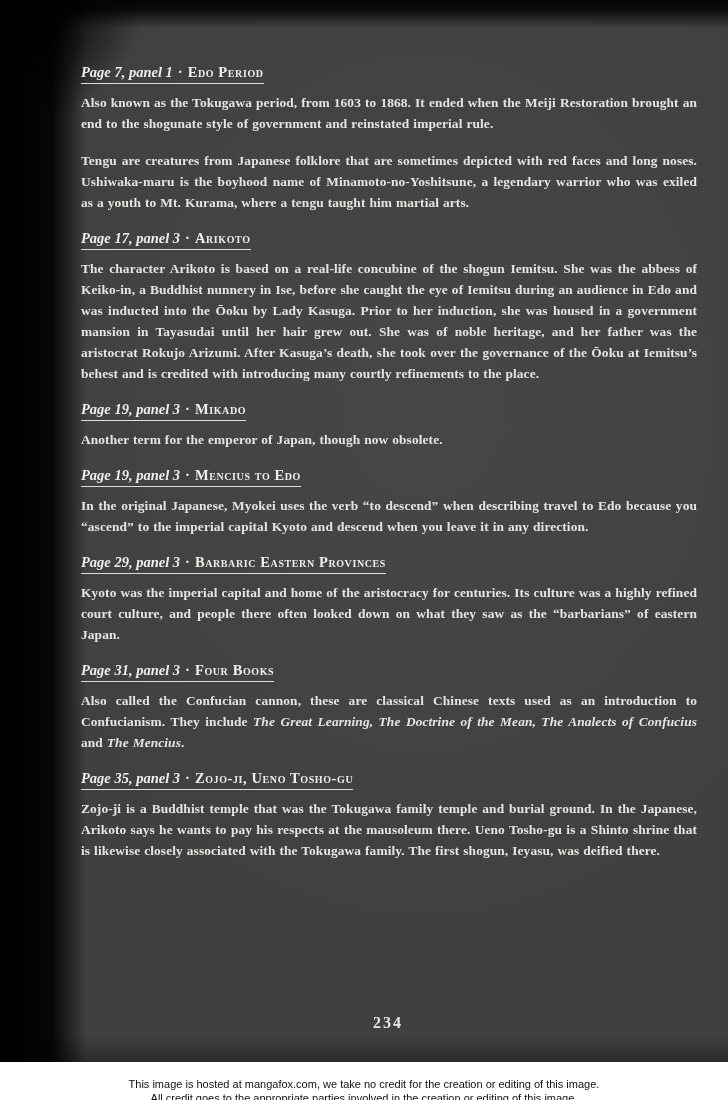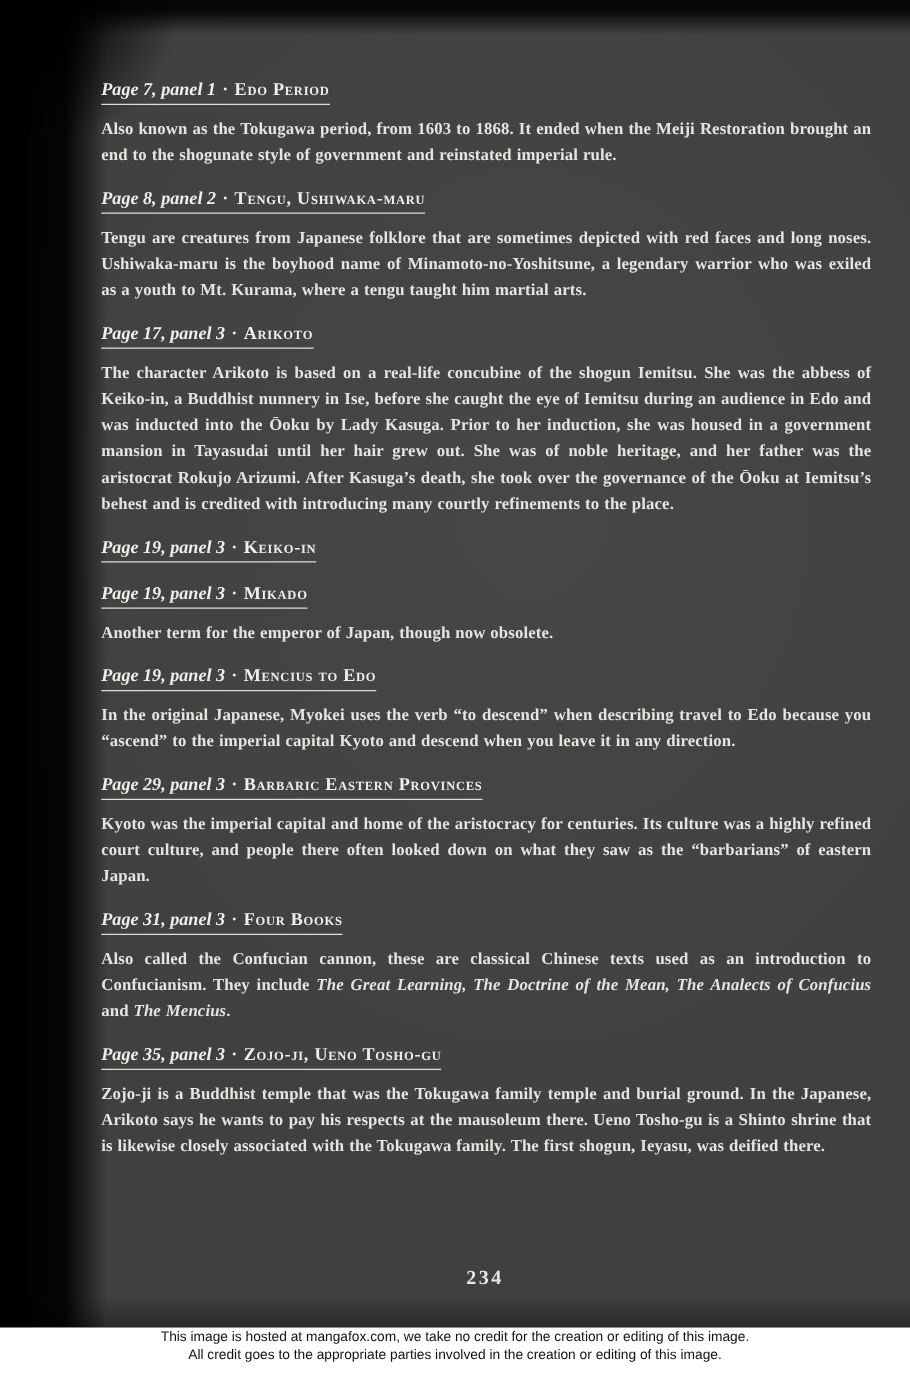--- a/index.html
+++ b/index.html
@@ -91,21 +91,21 @@
 
   
   .footer {
     position: absolute;
     left: 0;
     bottom: 0;
     width: 728px;
     height: 38px;
     background: #ffffff;
     box-sizing: border-box;
-    padding-top: 1px;
+    padding-top: 15px;
     text-align: center;
     color: #111;
     font-family: "Liberation Sans", sans-serif;
     font-size: 11px;
     line-height: 14px;
   }
 </style>
 </head>
 <body>
 
@@ -113,31 +113,29 @@
   <div class="scan-shading"></div>
 
   <div class="content">
 
     <section class="entry">
       <h2><span class="hwrap"><span class="hlabel">Page 7, panel 1</span><span class="hsep">·</span><span class="htitle">Edo Period</span></span></h2>
       <p class="body"><span>Also known as the Tokugawa period, from 1603 to 1868. It ended when the Meiji Restoration brought an end to the shogunate style of government and reinstated imperial rule.</span></p>
     </section>
 
     <section class="entry">
-      <h2><span class="hwrap"><span class="hlabel">Page 8, panel 2</span><span class="hsep">·</span><span class="htitle">Tengu, Ushiwaka-maru</span></span></h2>
       <p class="body"><span>Tengu are creatures from Japanese folklore that are sometimes depicted with red faces and long noses. Ushiwaka-maru is the boyhood name of Minamoto-no-Yoshitsune, a legendary warrior who was exiled as a youth to Mt. Kurama, where a tengu taught him martial arts.</span></p>
     </section>
 
     <section class="entry">
       <h2><span class="hwrap"><span class="hlabel">Page 17, panel 3</span><span class="hsep">·</span><span class="htitle">Arikoto</span></span></h2>
       <p class="body"><span>The character Arikoto is based on a real-life concubine of the shogun Iemitsu. She was the abbess of Keiko-in, a Buddhist nunnery in Ise, before she caught the eye of Iemitsu during an audience in Edo and was inducted into the Ōoku by Lady Kasuga. Prior to her induction, she was housed in a government mansion in Tayasudai until her hair grew out. She was of noble heritage, and her father was the aristocrat Rokujo Arizumi. After Kasuga’s death, she took over the governance of the Ōoku at Iemitsu’s behest and is credited with introducing many courtly refinements to the place.</span></p>
     </section>
 
     <section class="entry">
-      <h2><span class="hwrap"><span class="hlabel">Page 19, panel 3</span><span class="hsep">·</span><span class="htitle">Keiko-in</span></span></h2>
     </section>
 
     <section class="entry">
       <h2><span class="hwrap"><span class="hlabel">Page 19, panel 3</span><span class="hsep">·</span><span class="htitle">Mikado</span></span></h2>
       <p class="body"><span>Another term for the emperor of Japan, though now obsolete.</span></p>
     </section>
 
     <section class="entry">
       <h2><span class="hwrap"><span class="hlabel">Page 19, panel 3</span><span class="hsep">·</span><span class="htitle">Mencius to Edo</span></span></h2>
       <p class="body"><span>In the original Japanese, Myokei uses the verb “to descend” when describing travel to Edo because you “ascend” to the imperial capital Kyoto and descend when you leave it in any direction.</span></p>

